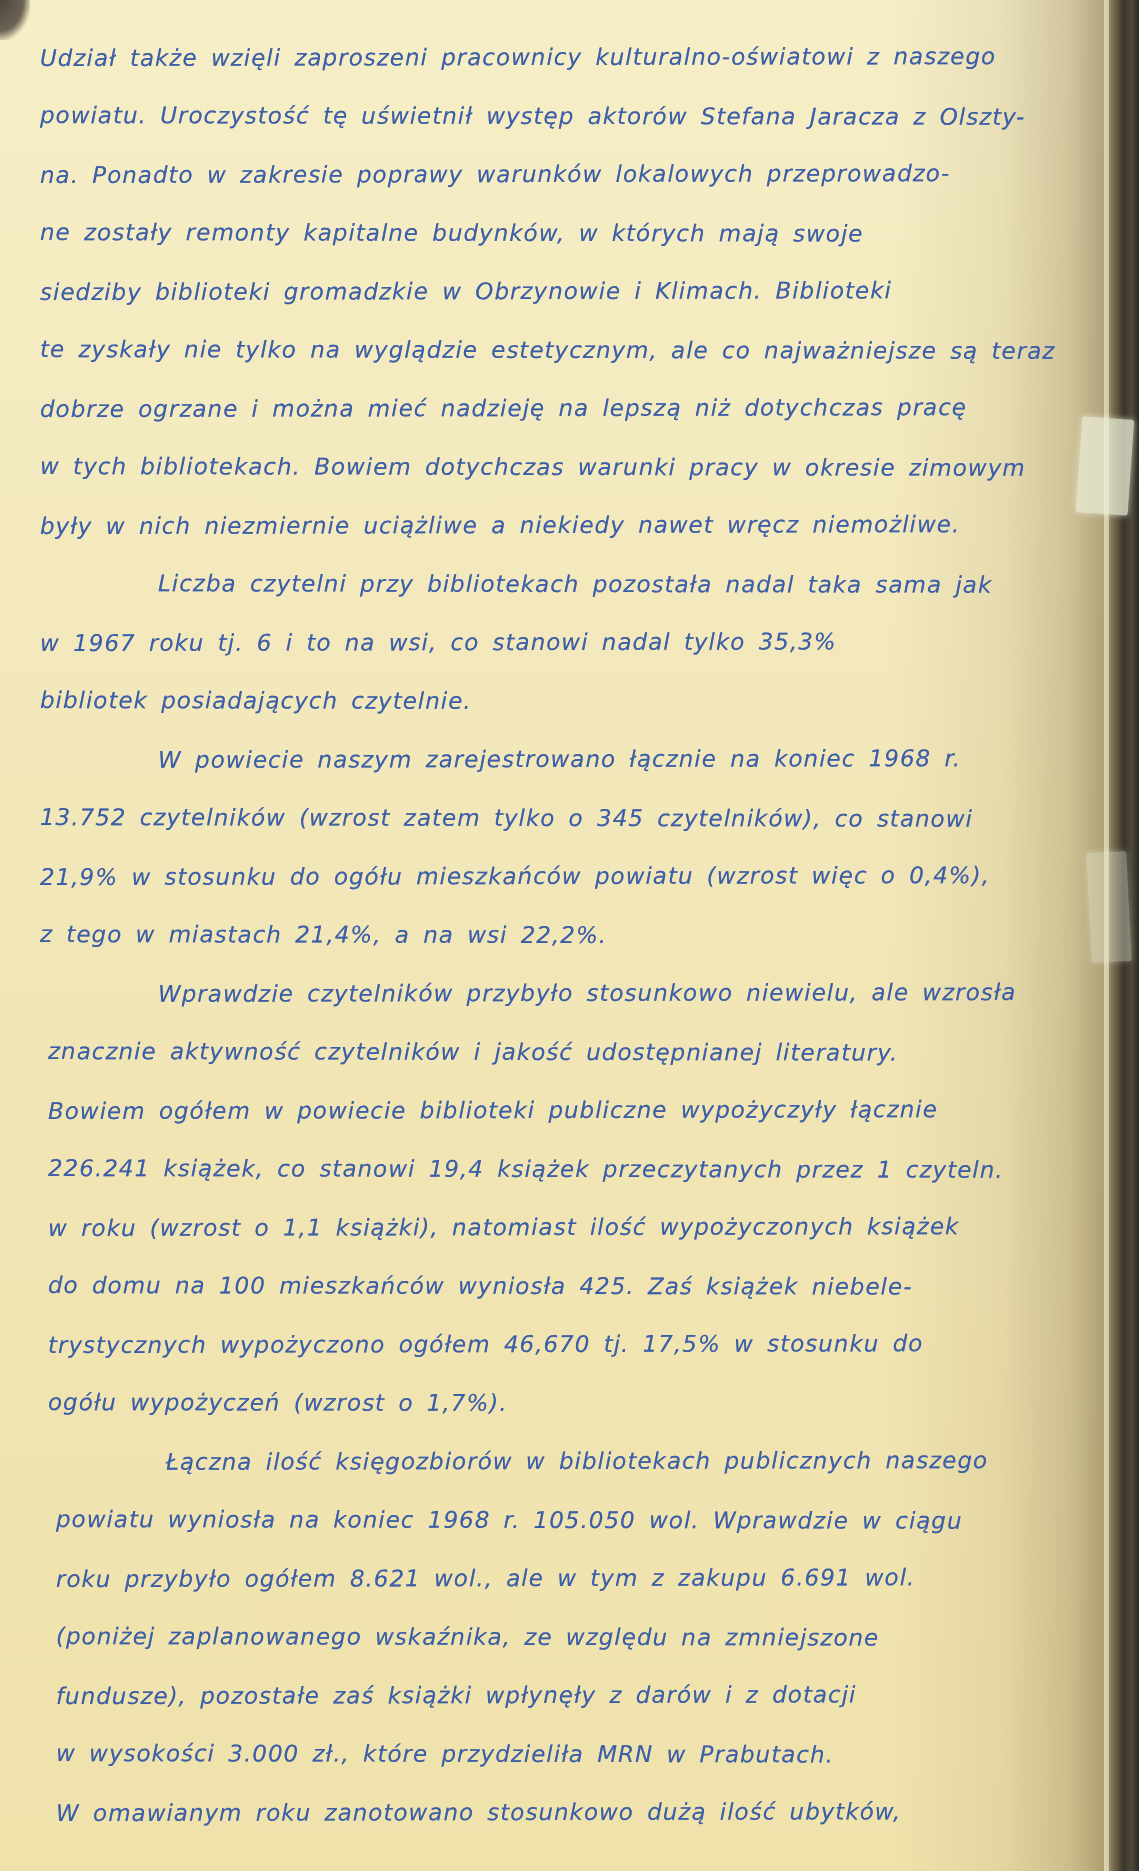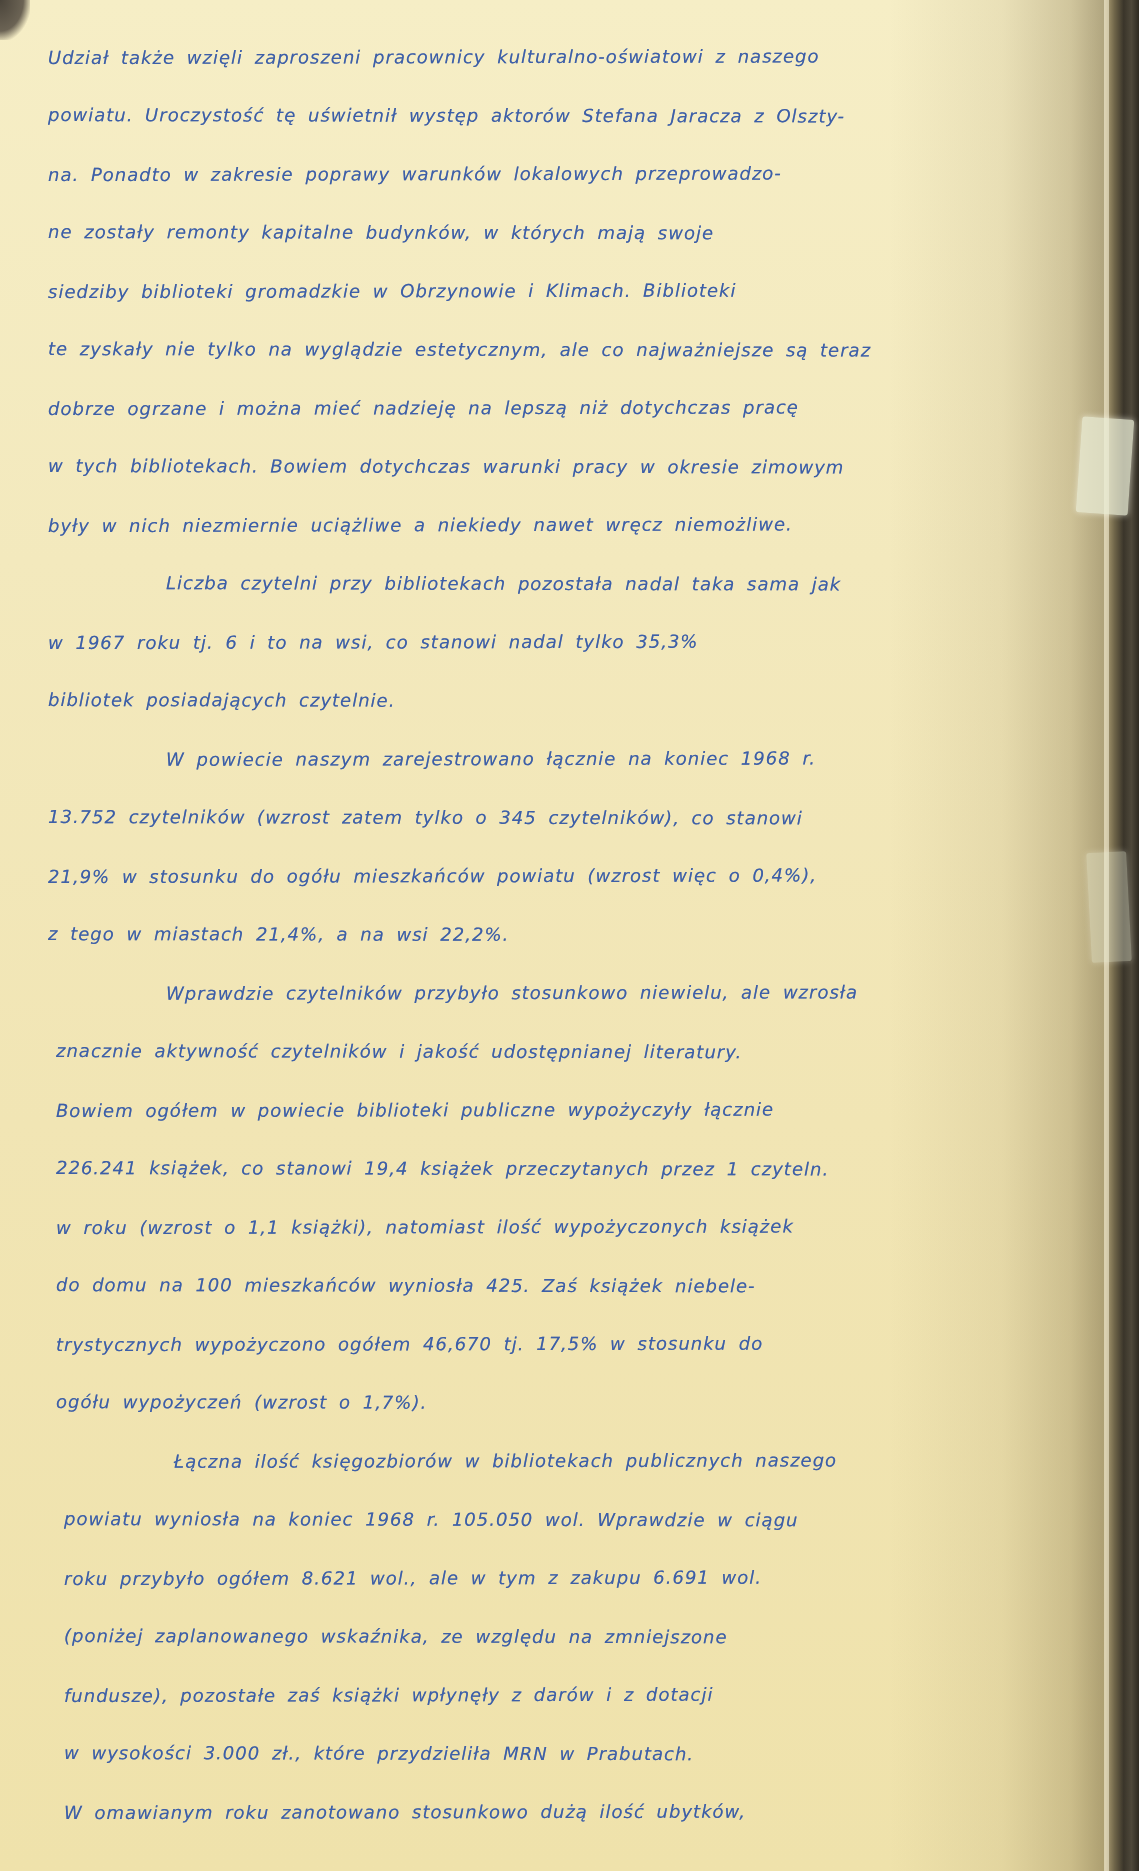--- a/index.html
+++ b/index.html
@@ -31,23 +31,23 @@
     box-shadow:0 0 6px rgba(255,255,240,0.6);
     border-radius:3px;
   }
   .tape.t1{right:8px;top:418px;width:52px;height:96px;transform:rotate(4deg);}
   .tape.t2{right:10px;top:852px;width:40px;height:110px;opacity:.5;transform:rotate(-3deg);}
   .corner-mark{
     position:absolute;left:0;top:0;width:30px;height:40px;
     background:radial-gradient(ellipse at 0% 0%,#4a443a 0%,#6b6354 55%,rgba(107,99,84,0) 75%);
   }
   .text-block{
-    position:absolute;left:48px;top:28px;width:1060px;
+    position:absolute;left:40px;top:28px;width:1060px;
     color:#3d5fa8;
-    font-size:18px;font-style:italic;
+    font-size:23px;font-style:italic;
     letter-spacing:1px;word-spacing:5px;
     text-shadow:0 0 0.6px rgba(61,95,168,0.55);
   }
   .line{
     height:58.5px;line-height:58.5px;white-space:nowrap;
   }
   .line.indent{text-indent:118px;}
   .line:nth-child(odd){transform:rotate(-0.12deg);}
   .line:nth-child(even){transform:rotate(0.1deg);}
   .line:nth-child(n+18){margin-left:8px;}

